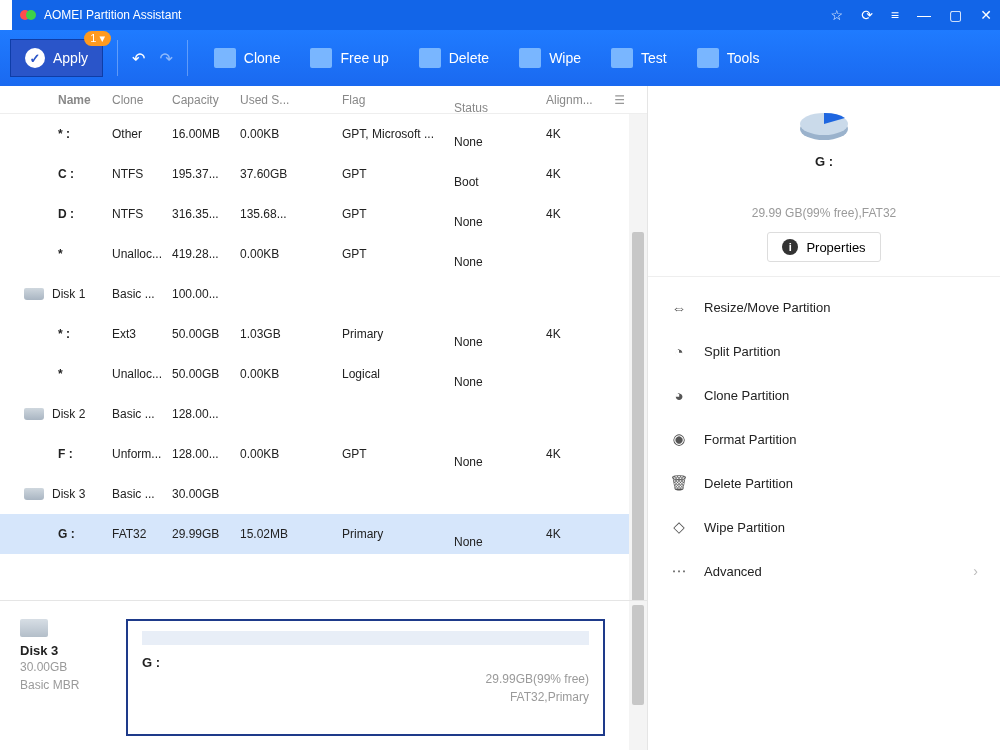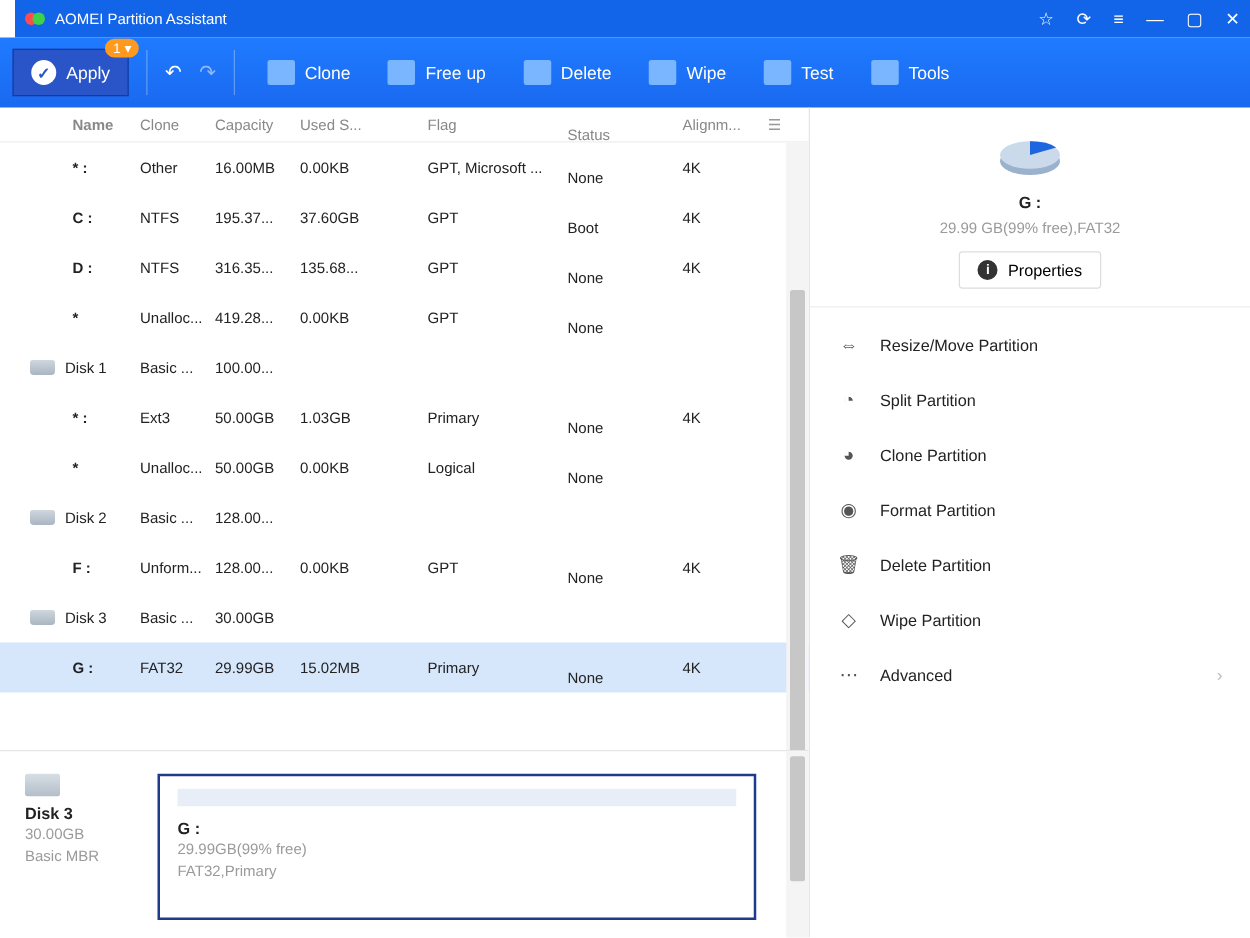--- a/index.html
+++ b/index.html
@@ -42,27 +42,27 @@
 .scroll-thumb { position: absolute; right: 3px; width: 12px; background: #c7c7c7; border-radius: 2px; }
 
 .bottom { height: 150px; border-top: 1px solid #e5e5e5; display: flex; position: relative; padding: 18px 20px 14px 20px; gap: 16px; }
 .disk-summary { width: 90px; }
 .disk-summary .dicon { width: 28px; height: 18px; background: linear-gradient(#d7dee5,#b3bec9); border-radius: 2px; margin-bottom: 6px; }
 .disk-summary .dname { font-weight: bold; font-size: 13px; color: #222; }
 .disk-summary .dline { font-size: 12px; color: #9a9a9a; line-height: 1.5; }
 .part-box { flex: 1; border: 2px solid #1e3a8a; padding: 10px 14px; margin-right: 22px; }
 .part-box .bar { height: 14px; background: #e8eef7; margin-bottom: 10px; }
 .part-box .pname { font-weight: bold; font-size: 13px; color: #222; }
-.part-box .pline { font-size: 12px; color: #9a9a9a; line-height: 1.5; }
+.part-box .pline { font-size: 12px; color: #9a9a9a; line-height: 1.5; text-align: right; }
 
 .right { width: 352px; display: flex; flex-direction: column; }
 .info-top { padding: 18px 0 14px 0; display: flex; flex-direction: column; align-items: center; border-bottom: 1px solid #eee; }
 .pie { width: 58px; height: 40px; margin-bottom: 10px; position: relative; }
 .info-top .gname { font-weight: bold; font-size: 13px; color: #222; margin-bottom: 6px; }
-.info-top .gdesc { font-size: 12px; color: #9a9a9a; margin-bottom: 12px; }
+.info-top .gdesc { font-size: 12px; color: #9a9a9a; margin-bottom: 12px; margin-top: 31px; }
 .prop-btn { border: 1px solid #ddd; background: #fff; padding: 6px 14px; font-size: 13px; display: flex; align-items: center; gap: 8px; border-radius: 3px; }
 .prop-btn .i { width: 16px; height: 16px; border-radius: 50%; background: #333; color: #fff; font-size: 11px; display: inline-flex; align-items: center; justify-content: center; font-weight: bold; }
 
 .ops { padding: 8px 0; }
 .op { display: flex; align-items: center; height: 44px; padding: 0 22px; font-size: 13px; color: #222; gap: 16px; }
 .op .oi { width: 18px; height: 18px; display: inline-flex; align-items: center; justify-content: center; color: #555; font-size: 15px; }
 .op .arrow { margin-left: auto; color: #bbb; font-size: 14px; }
 
 svg { display: block; }
 </style>

